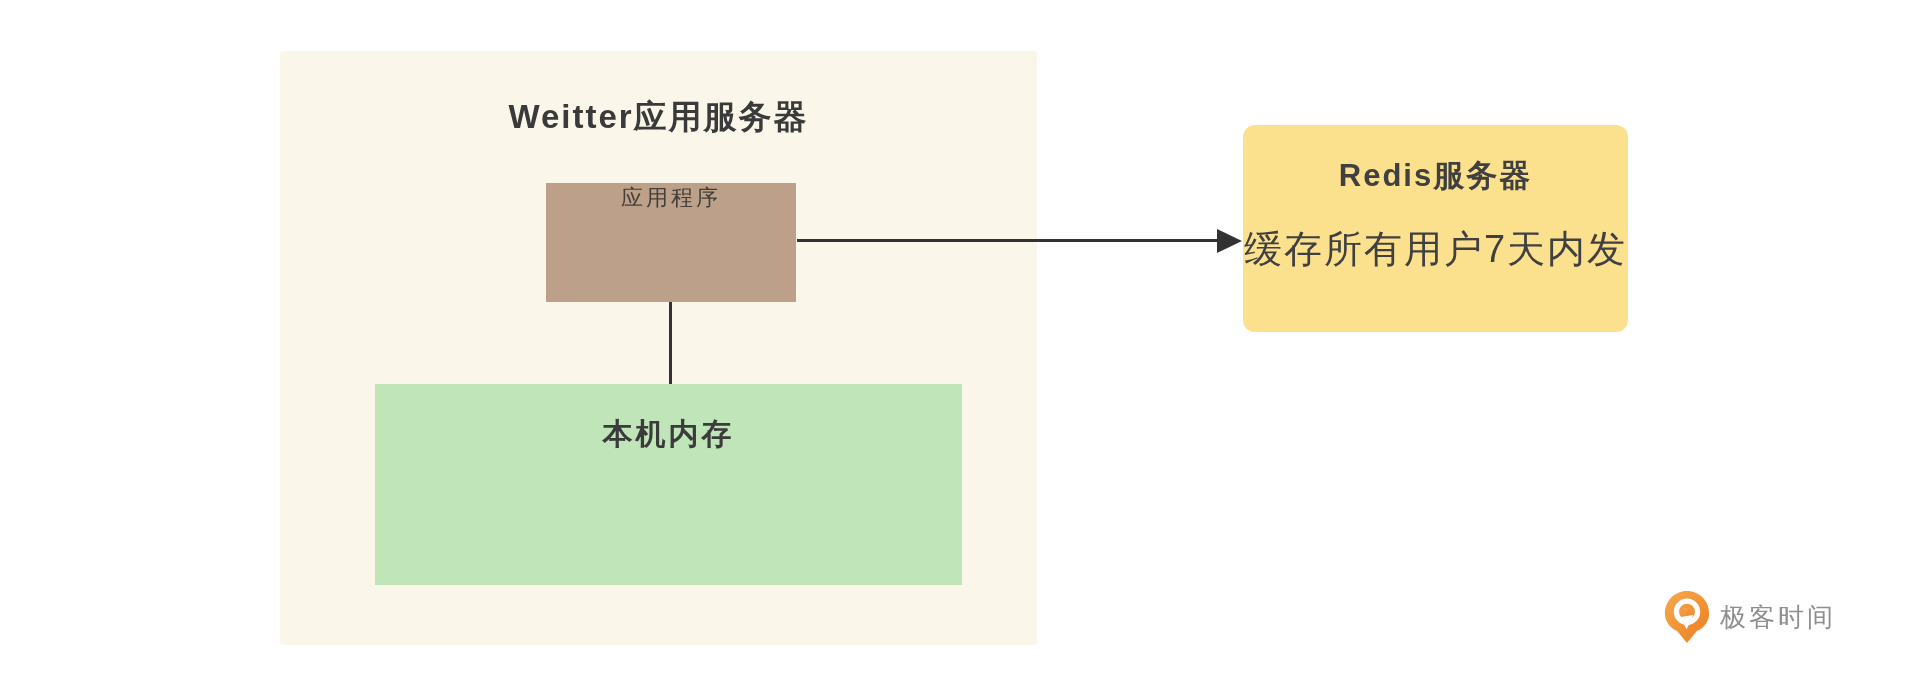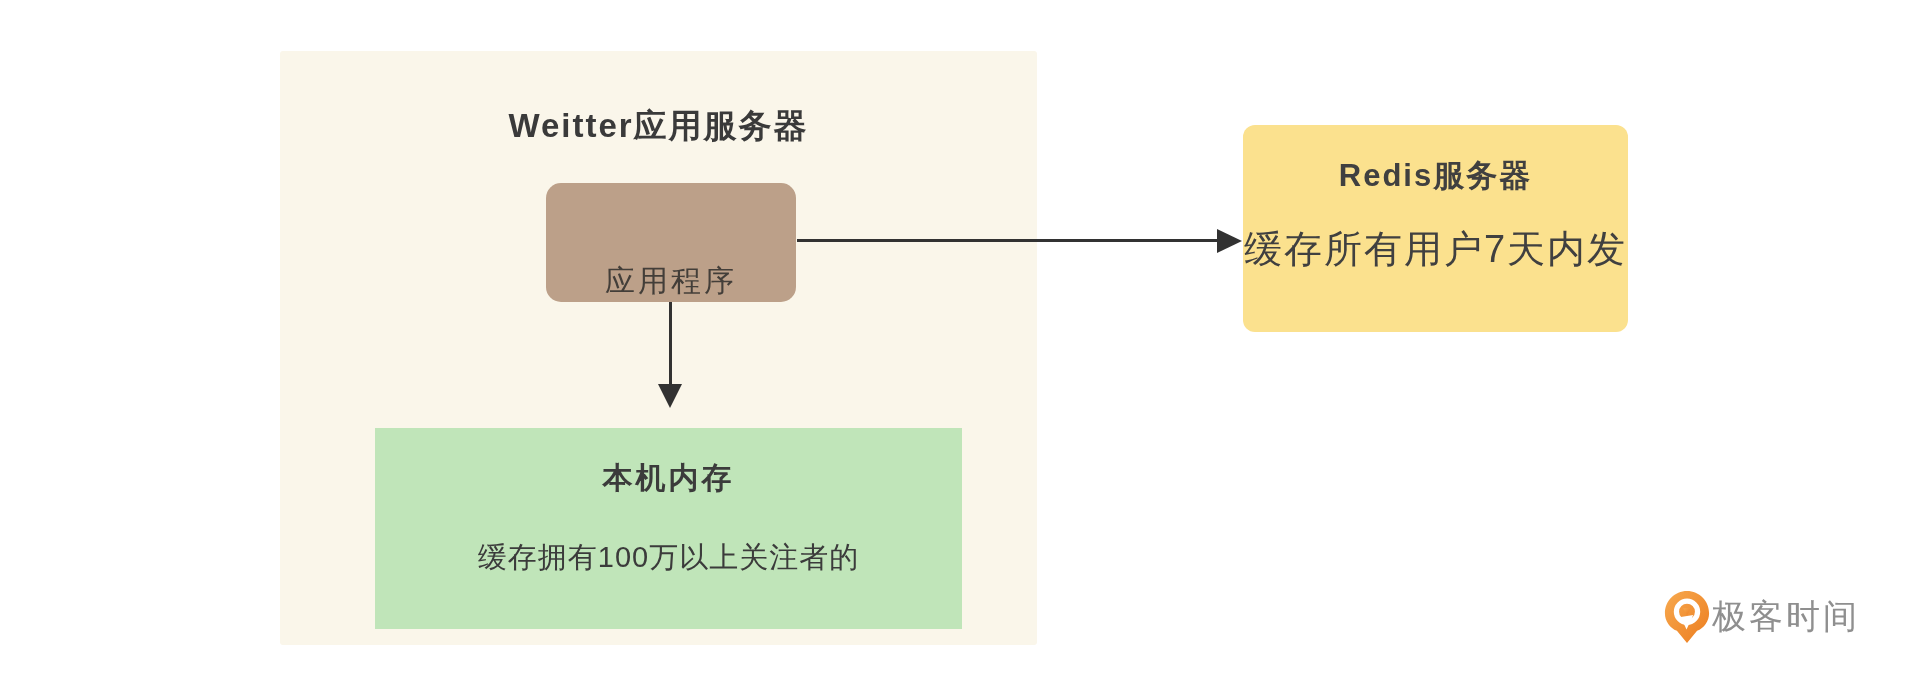--- a/index.html
+++ b/index.html
@@ -26,51 +26,50 @@
     left: 280px;
     top: 51px;
     width: 757px;
     height: 594px;
     background: #FAF6EA;
     border-radius: 3px;
   }
   .server-title {
     position: absolute;
     left: 280px;
-    top: 104px;
+    top: 95px;
     width: 757px;
     text-align: center;
     font-size: 33px;
     font-weight: 600;
     letter-spacing: 2px;
     color: #3a3a3a;
     white-space: nowrap;
   }
   
   .app-box {
     position: absolute;
     left: 546px;
     top: 183px;
     width: 250px;
     height: 119px;
     background: #BCA089;
     display: flex;
-    align-items: flex-end;
+    align-items: flex-start;
     justify-content: center;
-    font-size: 30px;
+    font-size: 22px;
     letter-spacing: 3px;
     color: #433e39;
     white-space: nowrap;
-    border-radius: 15px;
   }
   
   .memory-box {
     position: absolute;
     left: 375px;
-    top: 428px;
+    top: 384px;
     width: 587px;
     height: 201px;
     background: #C0E5B9;
     text-align: center;
     color: #3b3b3b;
   }
   .memory-title {
     margin-top: 30px;
     font-size: 30px;
     font-weight: 700;
@@ -151,22 +150,22 @@
     height: 52px;
     display: flex;
     align-items: center;
   }
   .logo-icon {
     width: 48px;
     height: 54px;
     flex: 0 0 auto;
   }
   .logo-text {
-    margin-left: 1px;
-    font-size: 34px;
+    margin-left: 9px;
+    font-size: 26px;
     letter-spacing: 3px;
     color: #8f8f8f;
     white-space: nowrap;
   }
 </style>
 </head>
 <body>
 
 <div class="canvas">
 
@@ -179,21 +178,20 @@
 
   <div class="arrow-line-h"></div>
   <div class="arrow-head-right"></div>
 
   <div class="arrow-line-v"></div>
   <div class="arrow-head-down"></div>
 
   <div class="memory-box">
     <div class="memory-title">本机内存</div>
     <div class="memory-body">
-      <div>缓存拥有100万以上关注者的</div>
     </div>
   </div>
 
   <div class="redis-box">
     <div class="redis-title">Redis服务器</div>
     <div class="redis-body">
       <div>缓存所有用户7天内发</div>
     </div>
   </div>
 

